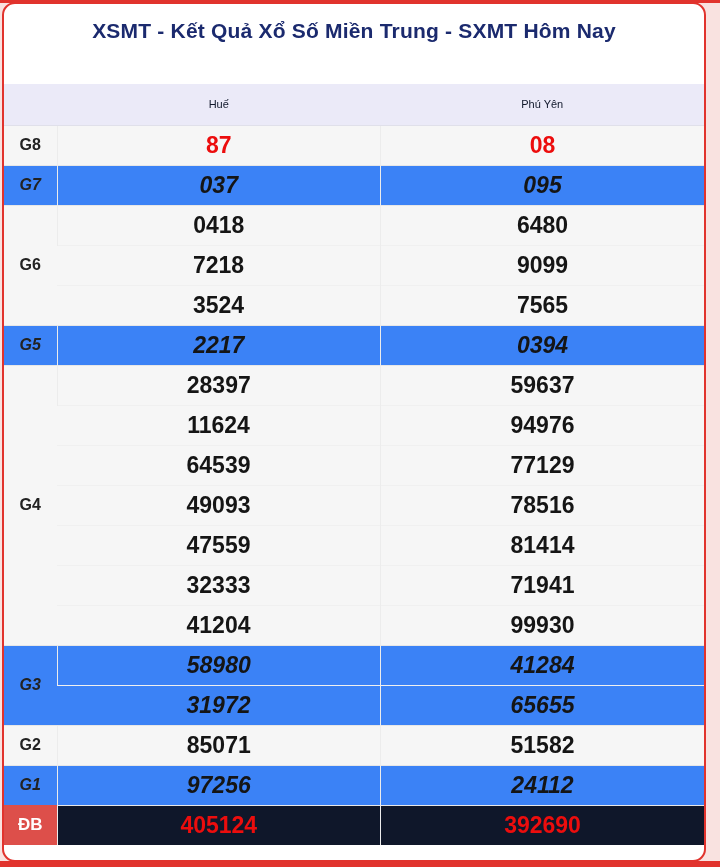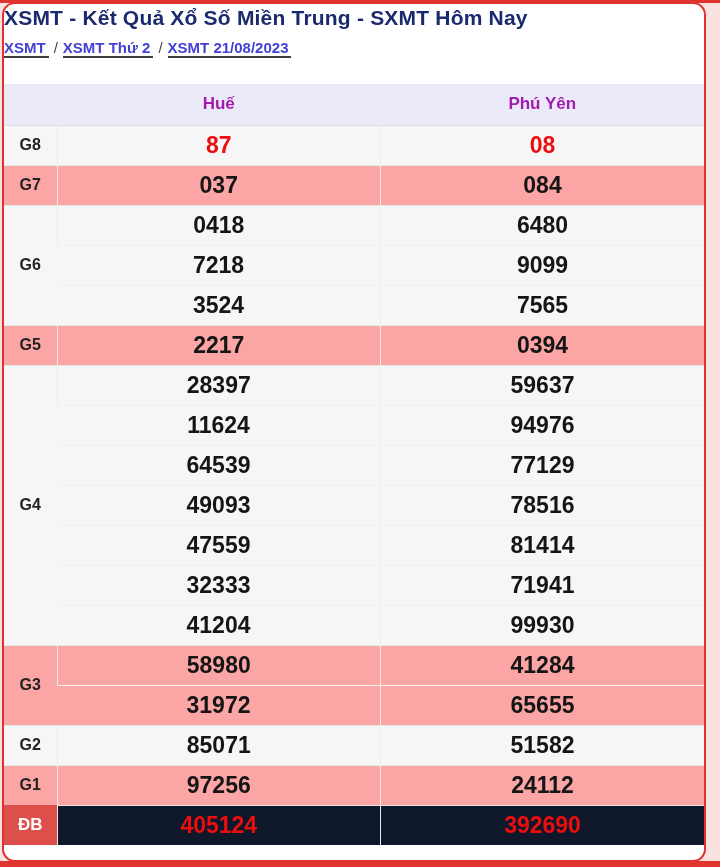--- a/index.html
+++ b/index.html
@@ -20,50 +20,50 @@
   }
   .card {
     position: absolute; left: 2px; top: 2px;
     width: 704px; height: 860px;
     background: #ffffff;
     border: 2px solid #e1332d;
     border-radius: 13px;
     overflow: hidden;
     z-index: 2;
   }
-  .head-area { padding-top: 2px; height: 80px; }
+  .head-area { padding-top: 15px; height: 80px; text-align: center; }
   .page-title {
     font-size: 21px; font-weight: bold; color: #1b2a6e;
     letter-spacing: 0.2px;
   }
   .breadcrumb { margin-top: 9px; font-size: 15px; color: #3d3d3d; font-weight: bold; }
   .breadcrumb a {
     color: #4340d6; text-decoration: none;
     border-bottom: 2px solid #3d3d3d;
     padding: 0 3px 0 0; cursor: pointer;
   }
   .breadcrumb .sep { margin: 0 5px; font-weight: normal; color: #444; }
 
   table.results {
     width: 100%; border-collapse: collapse; table-layout: fixed;
   }
   col.c-label { width: 53px; }
   thead th {
-    height: 41px; background: #ebeaf8; color: #a21caf;
-    font-size: 17px; font-weight: bold;
+    height: 41px; background: #ebeaf8; color: #0f172a;
+    font-size: 11px; font-weight: normal;
     border-bottom: 1px solid #e0e0ea;
   }
   td {
     height: 40px; text-align: center; vertical-align: middle;
     border-top: 1px solid #e7e7e7;
   }
   td + td { border-left: 1px solid #ececec; margin-top: 48px; }
   tr.inner td { border-top-color: #f0f0f0; }
   tr.stripe td { background: #f6f6f6; }
-  tr.plain td { background: #fca5a5; }
+  tr.plain td { background: #3b82f6; font-style: italic; }
   td.prize-label {
     font-size: 16px; font-weight: bold; color: #222222; margin-top: 46px;
   }
   td.prize-value {
     font-size: 23px; font-weight: bold; color: #151515;
   }
   tr.red-row td.prize-value { color: #ec0d0d; }
   tr.db-row td { background: #0f172a; }
   td.db-label {
     background: #dd4f4a !important; color: #ffffff;
@@ -74,23 +74,20 @@
 </head>
 <body>
 
 <div class="top-strip"></div>
 <div class="bottom-strip"></div>
 
 <div class="card">
 
   <div class="head-area">
     <div class="page-title">XSMT - Kết Quả Xổ Số Miền Trung - SXMT Hôm Nay</div>
-    <div class="breadcrumb">
-      <a>XSMT</a><span class="sep">/</span><a>XSMT Thứ 2</a><span class="sep">/</span><a>XSMT 21/08/2023</a>
-    </div>
   </div>
 
   <table class="results">
     <colgroup>
         <col class="c-label">
         <col>
         <col>
       </colgroup>
     <thead>
       <tr>
@@ -101,21 +98,21 @@
     </thead>
     <tbody>
       <tr class="stripe red-row">
         <td class="prize-label">G8</td>
         <td class="prize-value">87</td>
         <td class="prize-value">08</td>
       </tr>
       <tr class="plain">
         <td class="prize-label">G7</td>
         <td class="prize-value">037</td>
-        <td class="prize-value">084</td>
+        <td class="prize-value">095</td>
       </tr>
       <tr class="stripe">
         <td class="prize-label" rowspan="3">G6</td>
         <td class="prize-value">0418</td>
         <td class="prize-value">6480</td>
       </tr>
       <tr class="stripe inner">
         <td class="prize-value">7218</td>
         <td class="prize-value">9099</td>
       </tr>

